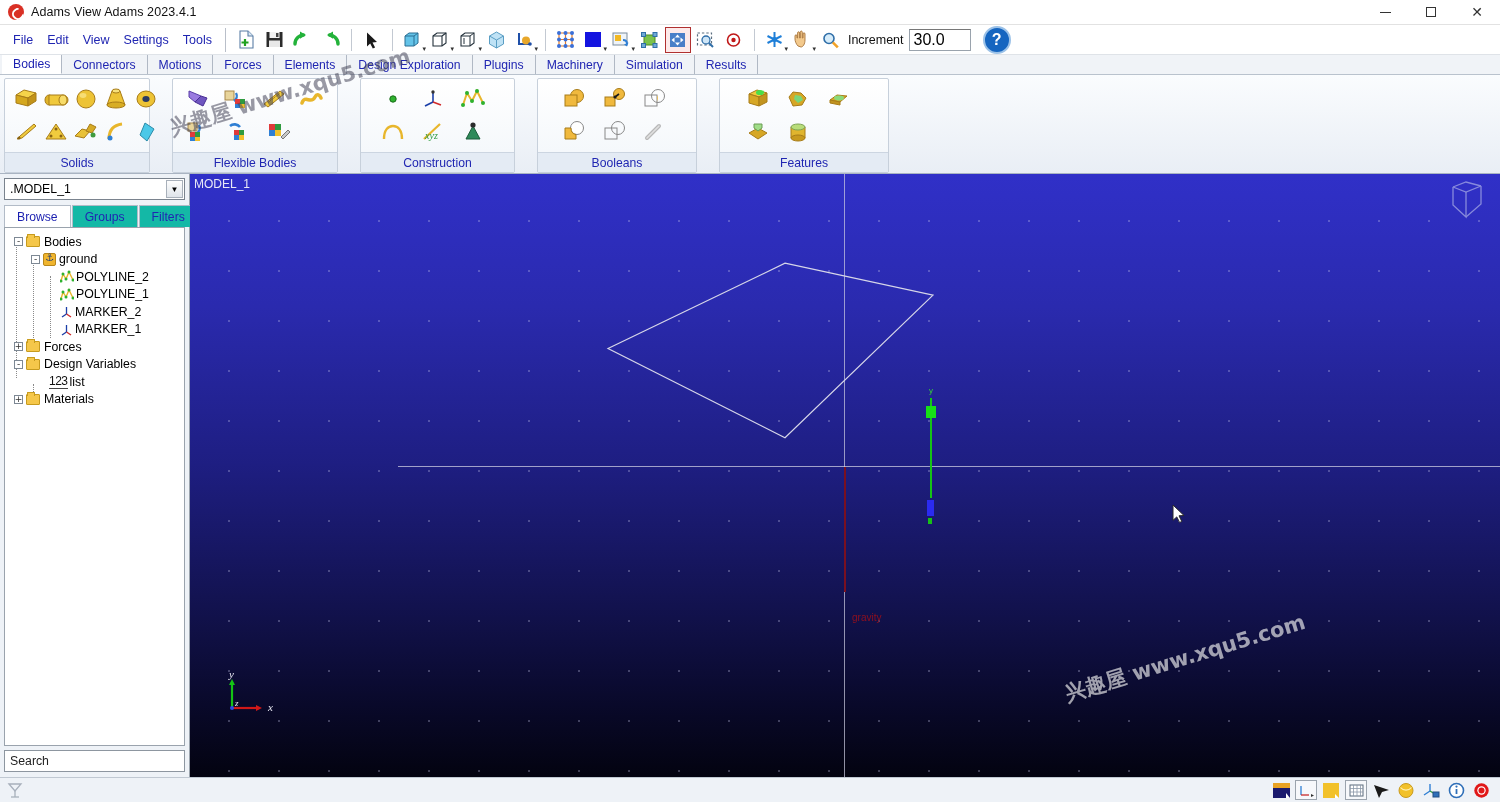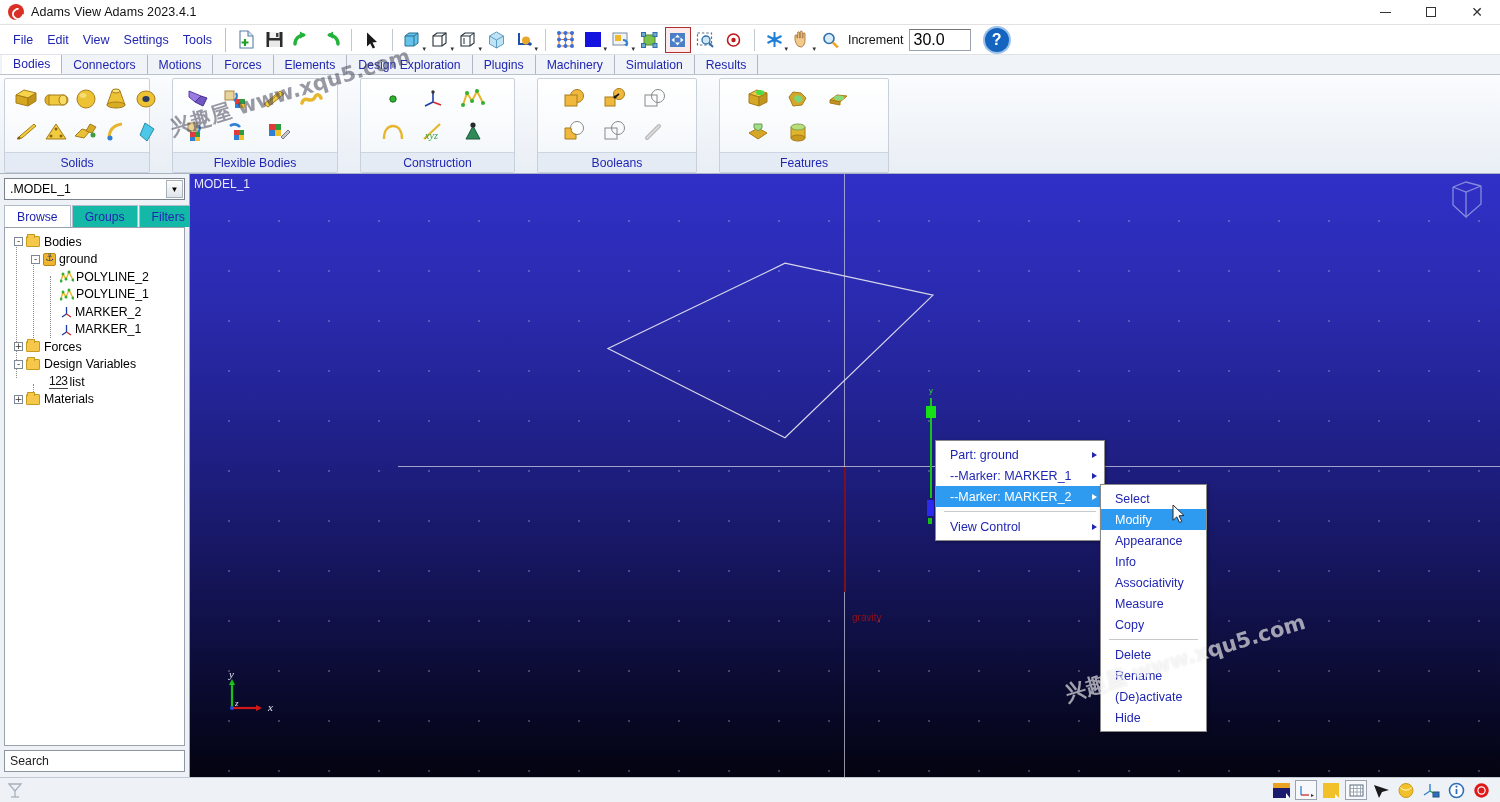--- a/index.html
+++ b/index.html
@@ -876,54 +876,21 @@
           <svg width="38" height="42" viewBox="0 0 38 42">
             <g fill="none" stroke="#cfd4f0" stroke-width="1.3">
               <path d="M5 8l13 5 15-6"></path>
               <path d="M5 8v18l13 12V13"></path>
               <path d="M33 7v18L18 38"></path>
               <path d="M5 8l13-5 15 4"></path>
             </g>
           </svg>
         </div>
 
-        <div class="ctxmenu" id="ctx-main" style="left:745px; top:266px; width:170px;">
-          <div class="ctxitem">
-            <span>Part: ground</span>
-            <i class="sub"></i>
-          </div>
-          <div class="ctxitem">
-            <span>--Marker: MARKER_1</span>
-            <i class="sub"></i>
-          </div>
-          <div class="ctxitem hl">
-            <span>--Marker: MARKER_2</span>
-            <i class="sub"></i>
-          </div>
-          <div class="ctxsep"></div>
-          <div class="ctxitem">
-            <span>View Control</span>
-            <i class="sub"></i>
-          </div>
-        </div>
-
-        <div class="ctxmenu" id="ctx-sub" style="left:910px; top:310px; width:107px;">
-          <div class="ctxitem">Select</div>
-          <div class="ctxitem hl">Modify</div>
-          <div class="ctxitem">Appearance</div>
-          <div class="ctxitem">Info</div>
-          <div class="ctxitem">Associativity</div>
-          <div class="ctxitem">Measure</div>
-          <div class="ctxitem">Copy</div>
-          <div class="ctxsep"></div>
-          <div class="ctxitem">Delete</div>
-          <div class="ctxitem">Rename</div>
-          <div class="ctxitem">(De)activate</div>
-          <div class="ctxitem">Hide</div>
-        </div>
+
 
         <div class="cursor-arrow" style="left:982px; top:330px;">
           <svg width="15" height="20" viewBox="0 0 15 20">
               <path d="M1 1l11 10.5-5 .3 2.8 5.6-2.2 1.1-2.8-5.6-3.8 3.4z" fill="#ffffff" stroke="#2b2b2b" stroke-width="1"></path>
             </svg>
         </div>
 
         <div class="watermark" style="left:870px; top:470px; font-size:21px;">兴趣屋 www.xqu5.com</div>
       </div>
     </div>

